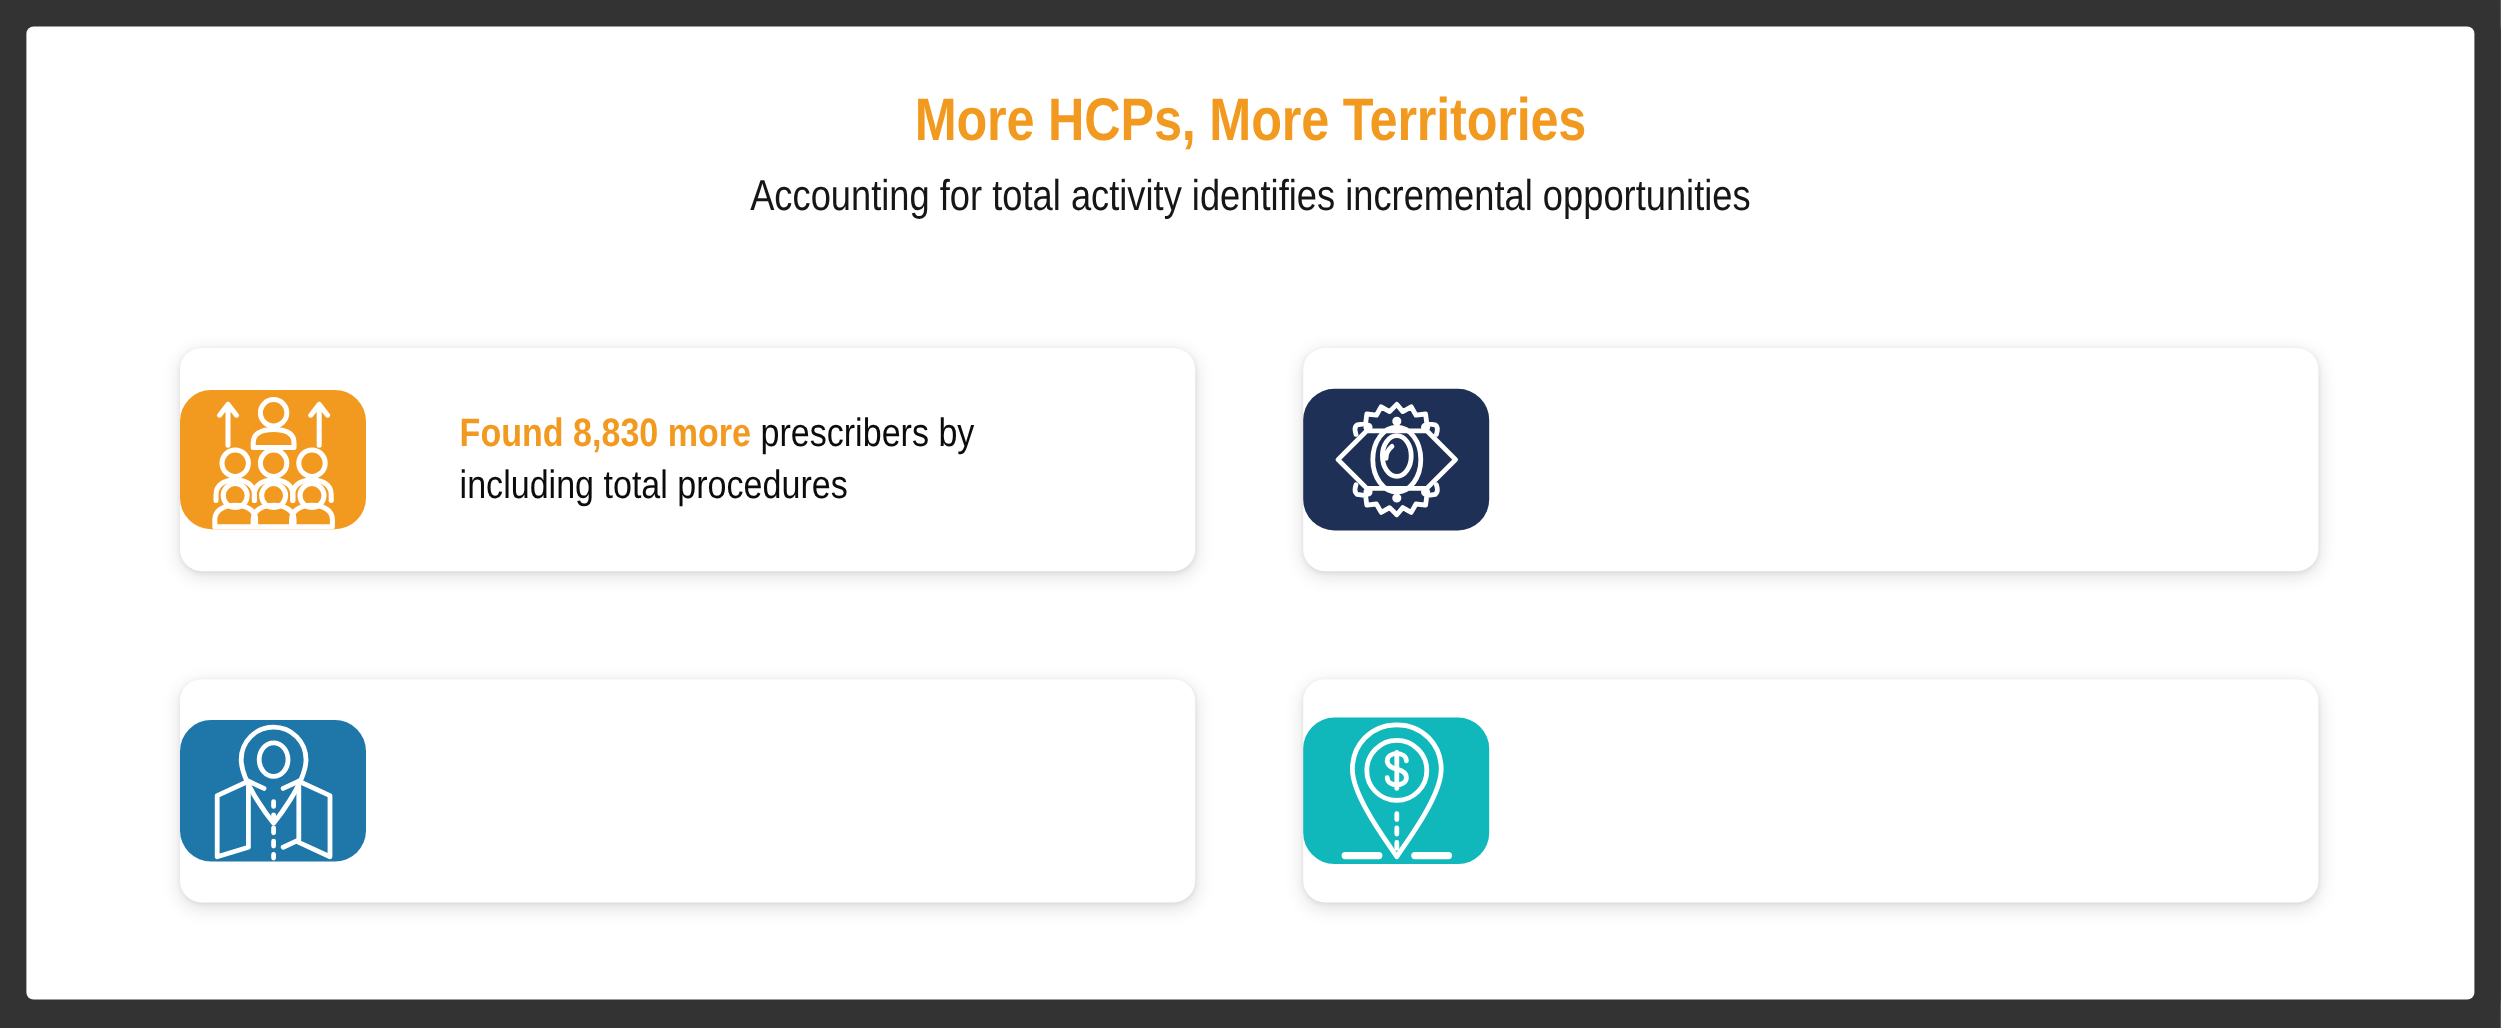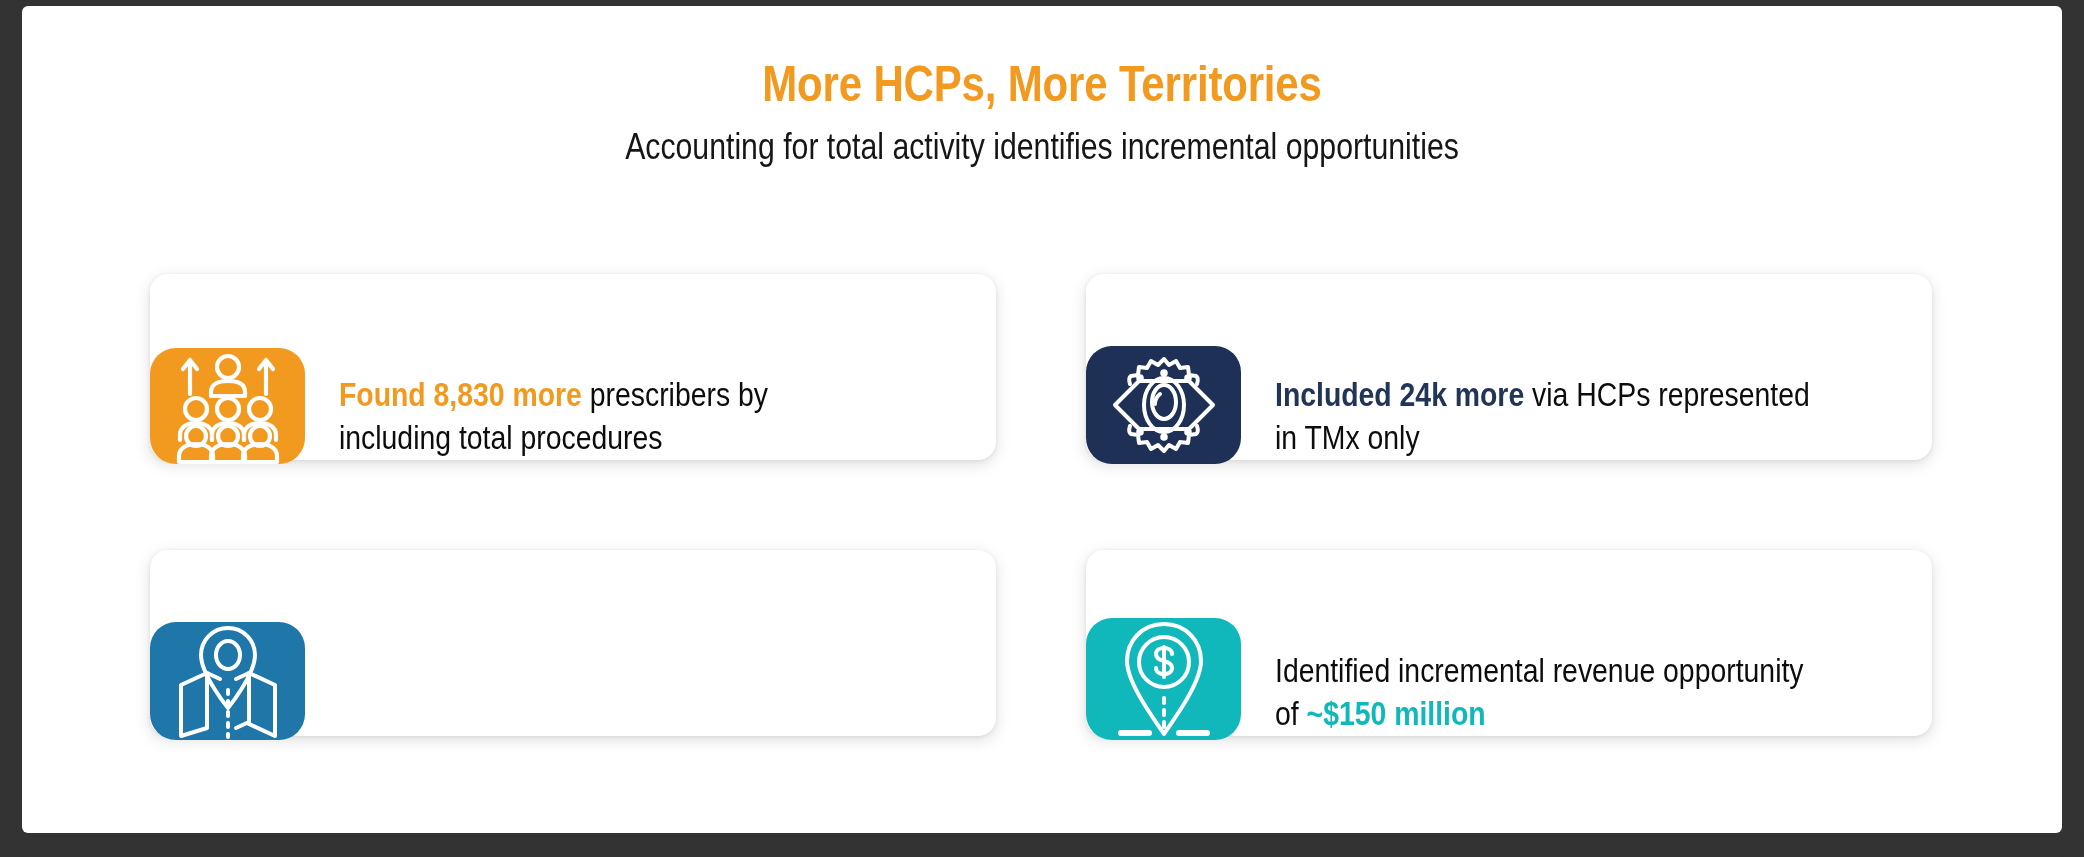--- a/index.html
+++ b/index.html
@@ -6,21 +6,21 @@
   html,body { width:2084px; height:857px; }
   body {
     background:#333333;
     font-family:"Liberation Sans", sans-serif;
     overflow:hidden;
   }
   .frame {
     position:absolute; inset:0;
     background:#333333;
     border-radius:26px;
-    padding:6px 22px 24px 22px;
+    padding:22px 22px 24px 22px;
   }
   .slide {
     width:100%; height:100%;
     background:#ffffff;
     border-radius:6px;
     position:relative;
     overflow:hidden;
   }
 
   
@@ -54,21 +54,22 @@
     column-gap:90px;
     row-gap:90px;
   }
 
   .card {
     position:relative;
     background:#ffffff;
     border-radius:18px;
     box-shadow:0 4px 16px rgba(0,0,0,0.13), 0 1px 4px rgba(0,0,0,0.07);
     display:flex;
-    align-items:flex-end;
+    align-items:center;
+    gap:44px;
   }
 
   .icon-tile {
     flex:0 0 155px;
     border-radius:26px;
     display:flex;
     align-items:center;
     justify-content:center;
     position:relative;
     z-index:2;
@@ -157,25 +158,20 @@
               <circle cx="82" cy="86" r="1.8" fill="#ffffff"></circle>
 
               <path d="M9 59 L33 35 h50 l24 24 -24 24 H33 z"></path>
 
               <ellipse cx="58" cy="59" rx="20" ry="27"></ellipse>
               <ellipse cx="58" cy="56" rx="12" ry="17"></ellipse>
               <path d="M54 48 q-5 4 -5 10"></path>
             </svg>
           </span>
         </div>
-        <div class="card-body">
-          <div class="card-text" style="color: rgb(12, 12, 12);">
-            <b style="color: rgb(35, 53, 87);">Included 24k more</b><span> via HCPs represented in TMx only</span>
-          </div>
-        </div>
       </div>
 
       <div class="card">
         <div class="icon-tile" style="background: rgb(30, 119, 168);">
           <span>
             <svg width="110" height="118" viewBox="0 0 110 118" fill="none" stroke="#ffffff" stroke-width="4" stroke-linecap="round" stroke-linejoin="round">
 
               <path d="M55 6 c-15 0-27 12-27 27 c0 20 27 53 27 53 s27-33 27-53 c0-15-12-27-27-27 z"></path>
               <ellipse cx="55" cy="33" rx="12" ry="14"></ellipse>
 
@@ -202,22 +198,17 @@
               <path d="M53 29 v30"></path>
               <path d="M61 36 c0-4-4-6-8-6 s-8 2-8 6 s4 6 8 7 s8 3 8 7 s-4 6-8 6 s-8-2-8-6"></path>
 
               <path d="M53 80 v5 M53 92 v5 M53 104 v5"></path>
 
               <path d="M10 115 h28" stroke-width="6"></path>
               <path d="M68 115 h28" stroke-width="6"></path>
             </svg>
           </span>
         </div>
-        <div class="card-body">
-          <div class="card-text" style="color: rgb(12, 12, 12);">
-            <span>Identified incremental revenue opportunity of </span><b style="color: rgb(17, 184, 187);">~$150 million</b>
-          </div>
-        </div>
       </div>
 
     </div>
   </div>
 </div>
 
 </body></html>

